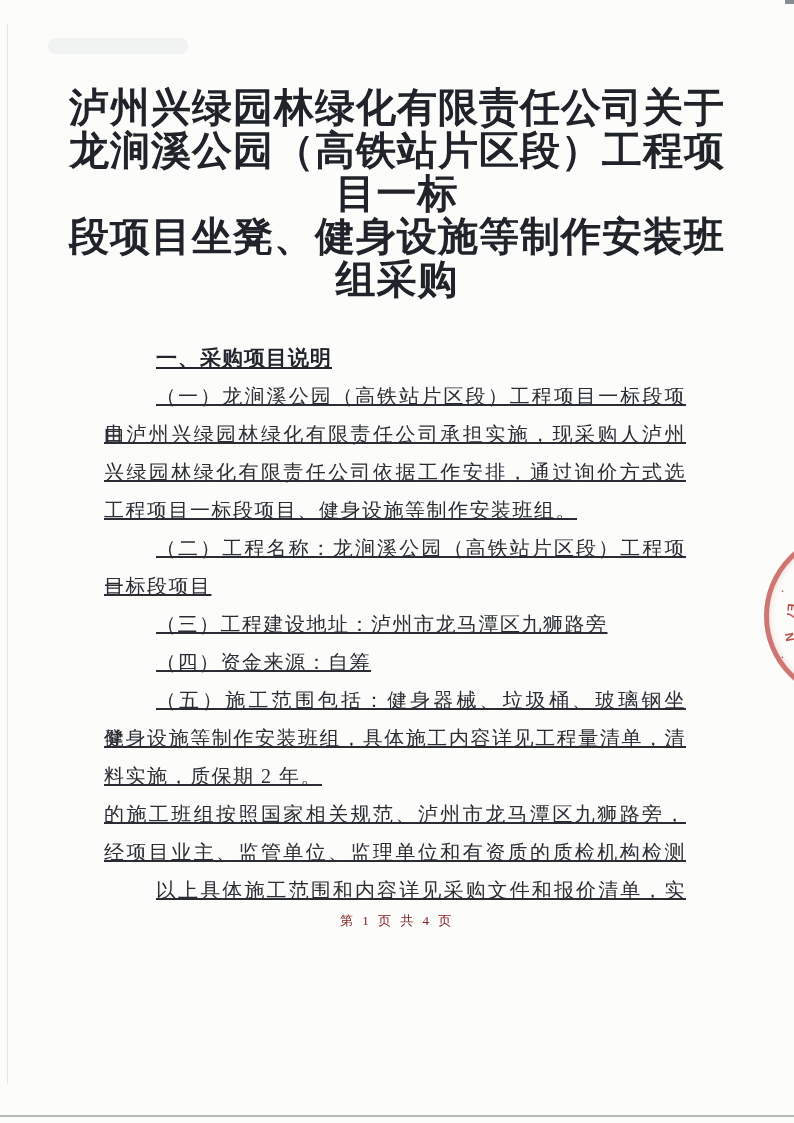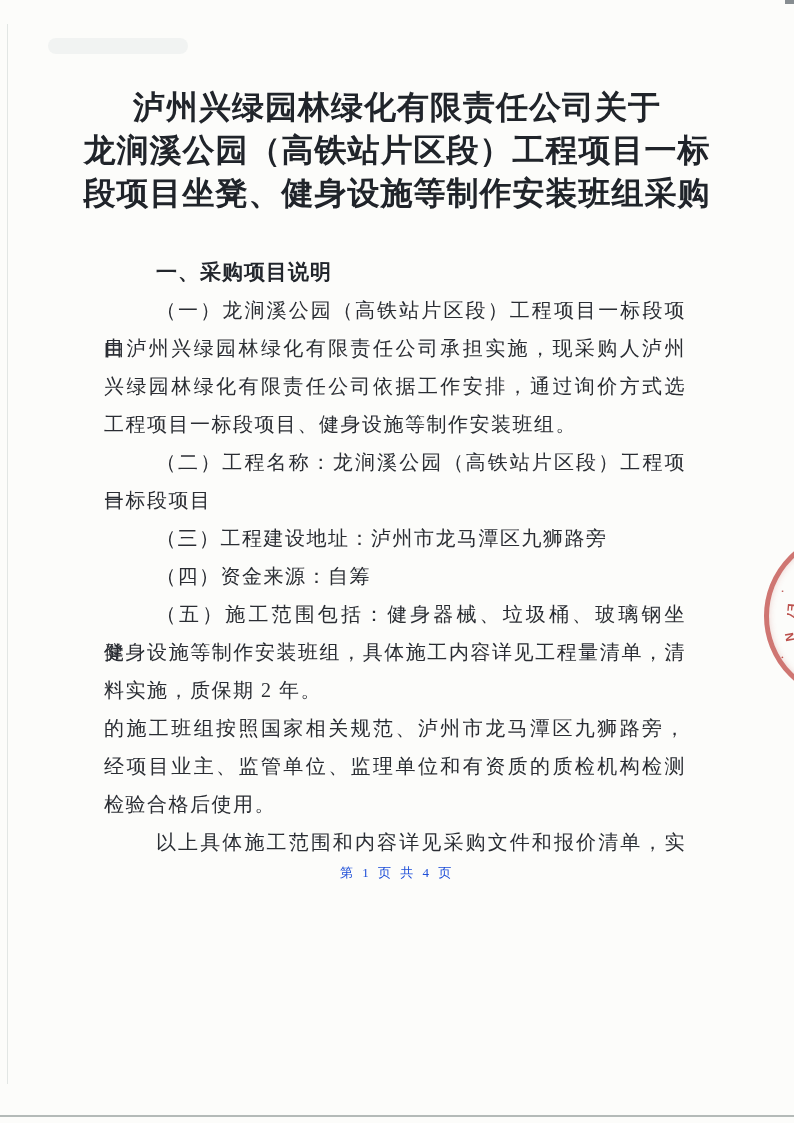--- a/index.html
+++ b/index.html
@@ -12,35 +12,36 @@
     overflow: hidden;
     font-family: "Liberation Serif", serif;
     color: #2a2d33;
   }
   
   .title {
     margin: 86px 58px 0 58px;
     text-align: center;
     font-family: "Liberation Sans", sans-serif;
     font-weight: bold;
-    font-size: 32px;
+    font-size: 40px;
     line-height: 43px;
     color: #20242a;
     letter-spacing: 1px;
   }
   
   .content {
     margin: 38px 108px 0 104px; 
     font-size: 20px;
   }
   .line {
     height: 38px;
     line-height: 38px;
     letter-spacing: 1.5px;
     text-align: left;
+    text-decoration: underline;
   }
   .line.fill {
     text-align: justify;
     text-align-last: justify;
   }
   .line.indent { text-indent: 52px; }
   .line.heading {
     font-family: "Liberation Sans", sans-serif;
     font-weight: bold;
     font-size: 21px;
@@ -49,21 +50,21 @@
     letter-spacing: 1px;
   }
   
   .footer {
     margin-top: 2px;
     height: 20px;
     line-height: 20px;
     text-align: center;
     font-size: 13px;
     letter-spacing: 3px;
-    color: #1d4ed8;
+    color: #7f1d1d;
   }
   
   .seal {
     position: absolute;
     left: 764px;
     top: 531px;
     width: 160px;
     height: 160px;
     border-radius: 50%;
     border: 5px solid rgba(193, 80, 76, 0.78);
@@ -131,21 +132,20 @@
     <div class="line indent">（三）工程建设地址：泸州市龙马潭区九狮路旁</div>
 
     <div class="line indent">（四）资金来源：自筹</div>
 
     <div class="line indent fill">（五）施工范围包括：健身器械、垃圾桶、玻璃钢坐凳、</div>
     <div class="line fill">健身设施等制作安装班组，具体施工内容详见工程量清单，清</div>
     <div class="line">料实施，质保期 2 年。</div>
 
     <div class="line fill">的施工班组按照国家相关规范、泸州市龙马潭区九狮路旁，</div>
     <div class="line fill">经项目业主、监管单位、监理单位和有资质的质检机构检测</div>
-    <div class="line">检验合格后使用。</div>
 
     <div class="line indent fill">以上具体施工范围和内容详见采购文件和报价清单，实</div>
   </div>
 
   <div class="footer">第 1 页 共 4 页</div>
 
   <div class="seal">
     <span class="frag f0">·</span>
     <span class="frag f1">E7</span>
     <span class="frag f2">N</span>

